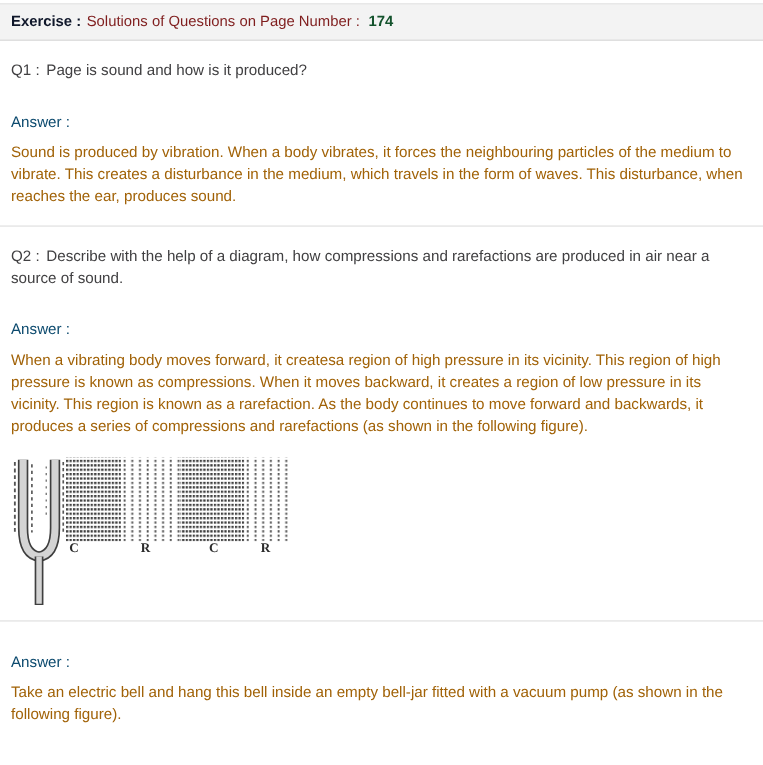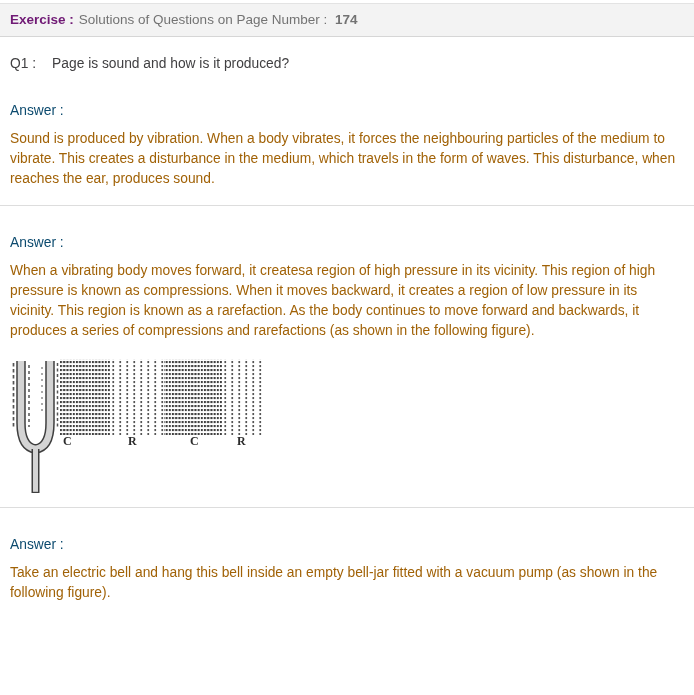--- a/index.html
+++ b/index.html
@@ -21,42 +21,42 @@
     margin-top: 3px;
     background: #f3f3f3;
     border-top: 1px solid #e3e3e3;
     border-bottom: 1px solid #d6d6d6;
     padding: 8px 10px 9px 10px;
     font-size: 13.5px;
     color: #6d6e71;
   }
   .hdr-label {
     font-weight: bold;
-    color: #701a75;
+    color: #0f172a;
     margin-right: 5px;
   }
   .hdr-subtitle {
-    color: #737373;
+    color: #7f1d1d;
     margin-right: 4px;
   }
   .hdr-page {
     font-weight: bold;
-    color: #737373;
+    color: #14532d;
   }
   
   .content {
     padding: 0 10px;
   }
   .question {
     margin: 17px 0 0 0;
     font-size: 13.8px;
     line-height: 20px;
     color: #414042;
   }
-  .q-label { margin-right: 16px; }
+  .q-label { margin-right: 6px; }
   .answer-label {
     margin: 29px 0 0 0;
     font-size: 13.8px;
     color: #0c4a6e;
   }
   .answer-text {
     margin: 11px 0 0 0;
     font-size: 13.8px;
     line-height: 20px;
     color: #a16207;
@@ -93,20 +93,21 @@
 
     <section>
       <p class="question"><span class="q-label">Q1 :</span><span>Page is sound and how is it produced?</span></p>
       <p class="answer-label">Answer :</p>
       <p class="answer-text">Sound is produced by vibration. When a body vibrates, it forces the neighbouring particles of the medium to vibrate. This creates a disturbance in the medium, which travels in the form of waves. This disturbance, when reaches the ear, produces sound.</p>
     </section>
 
     <hr class="section-divider">
 
     <section>
+      <p class="question"><span class="q-label">Q2 :</span><span>Describe with the help of a diagram, how compressions and rarefactions are produced in air near a source of sound.</span></p>
       <p class="answer-label">Answer :</p>
       <p class="answer-text">When a vibrating body moves forward, it createsa region of high pressure in its vicinity. This region of high pressure is known as compressions. When it moves backward, it creates a region of low pressure in its vicinity. This region is known as a rarefaction. As the body continues to move forward and backwards, it produces a series of compressions and rarefactions (as shown in the following figure).</p>
 
       <div class="figure-wrap">
         <svg width="250" height="140" viewBox="0 0 250 140" aria-hidden="true">
           <defs>
             <pattern id="pDense" patternUnits="userSpaceOnUse" width="3.2" height="4">
               <rect x="0" y="0" width="2.1" height="2.1" fill="#404040"></rect>
             </pattern>
             <pattern id="pSparse" patternUnits="userSpaceOnUse" width="7" height="4">

